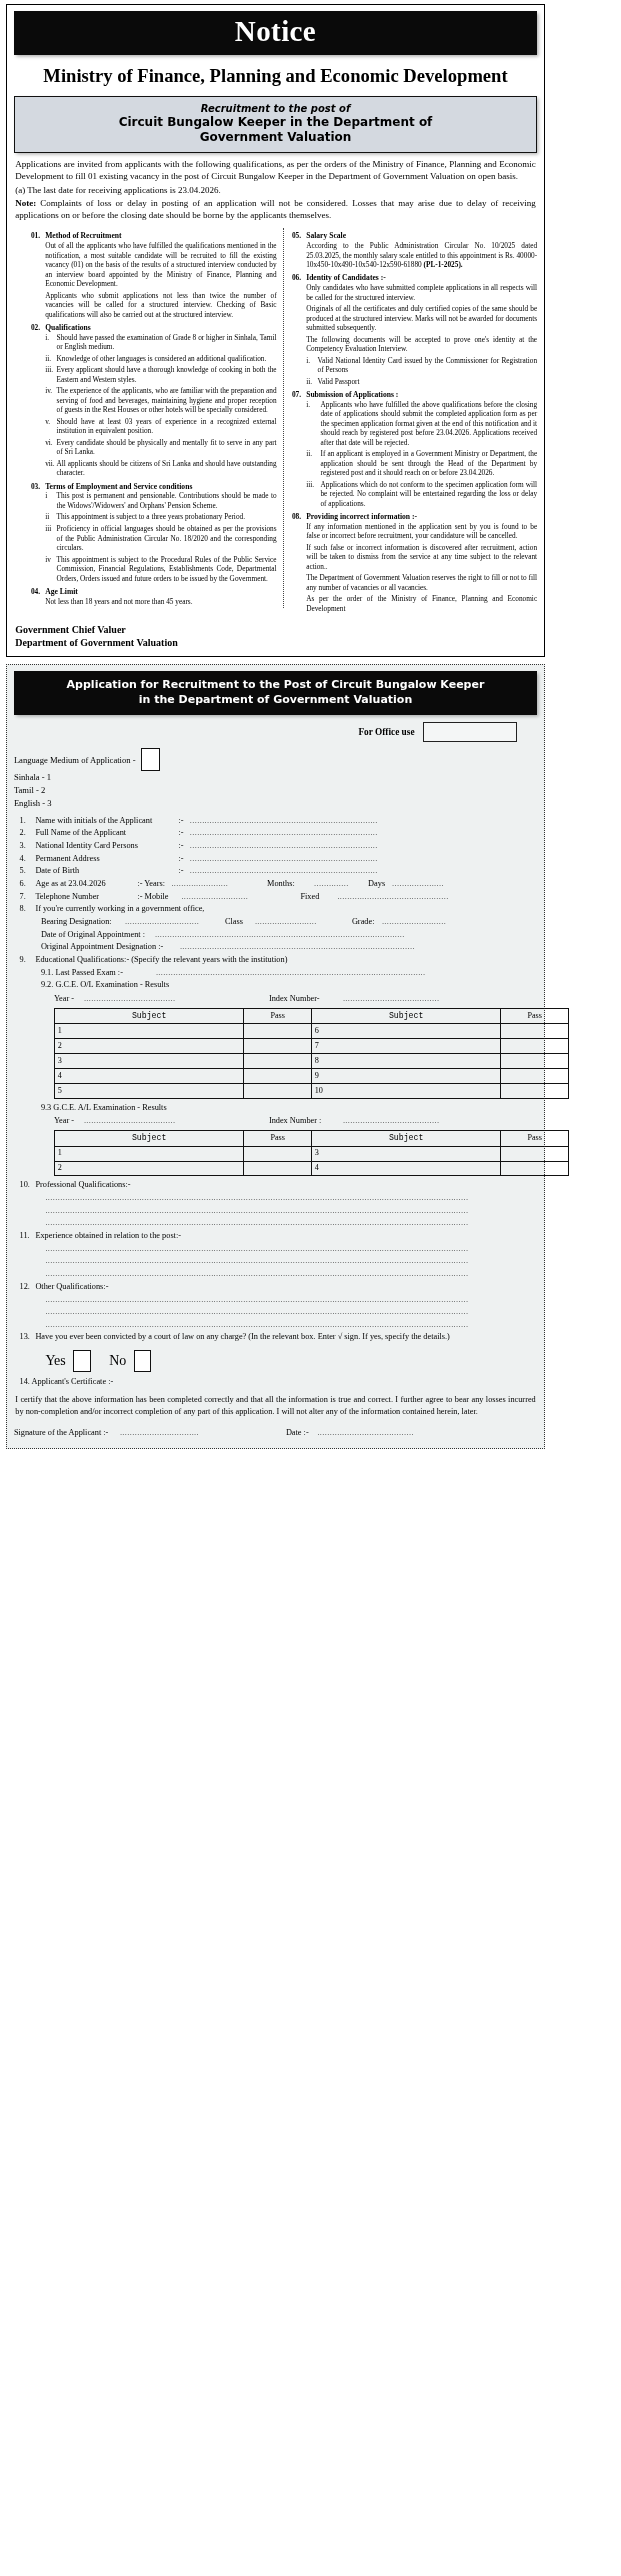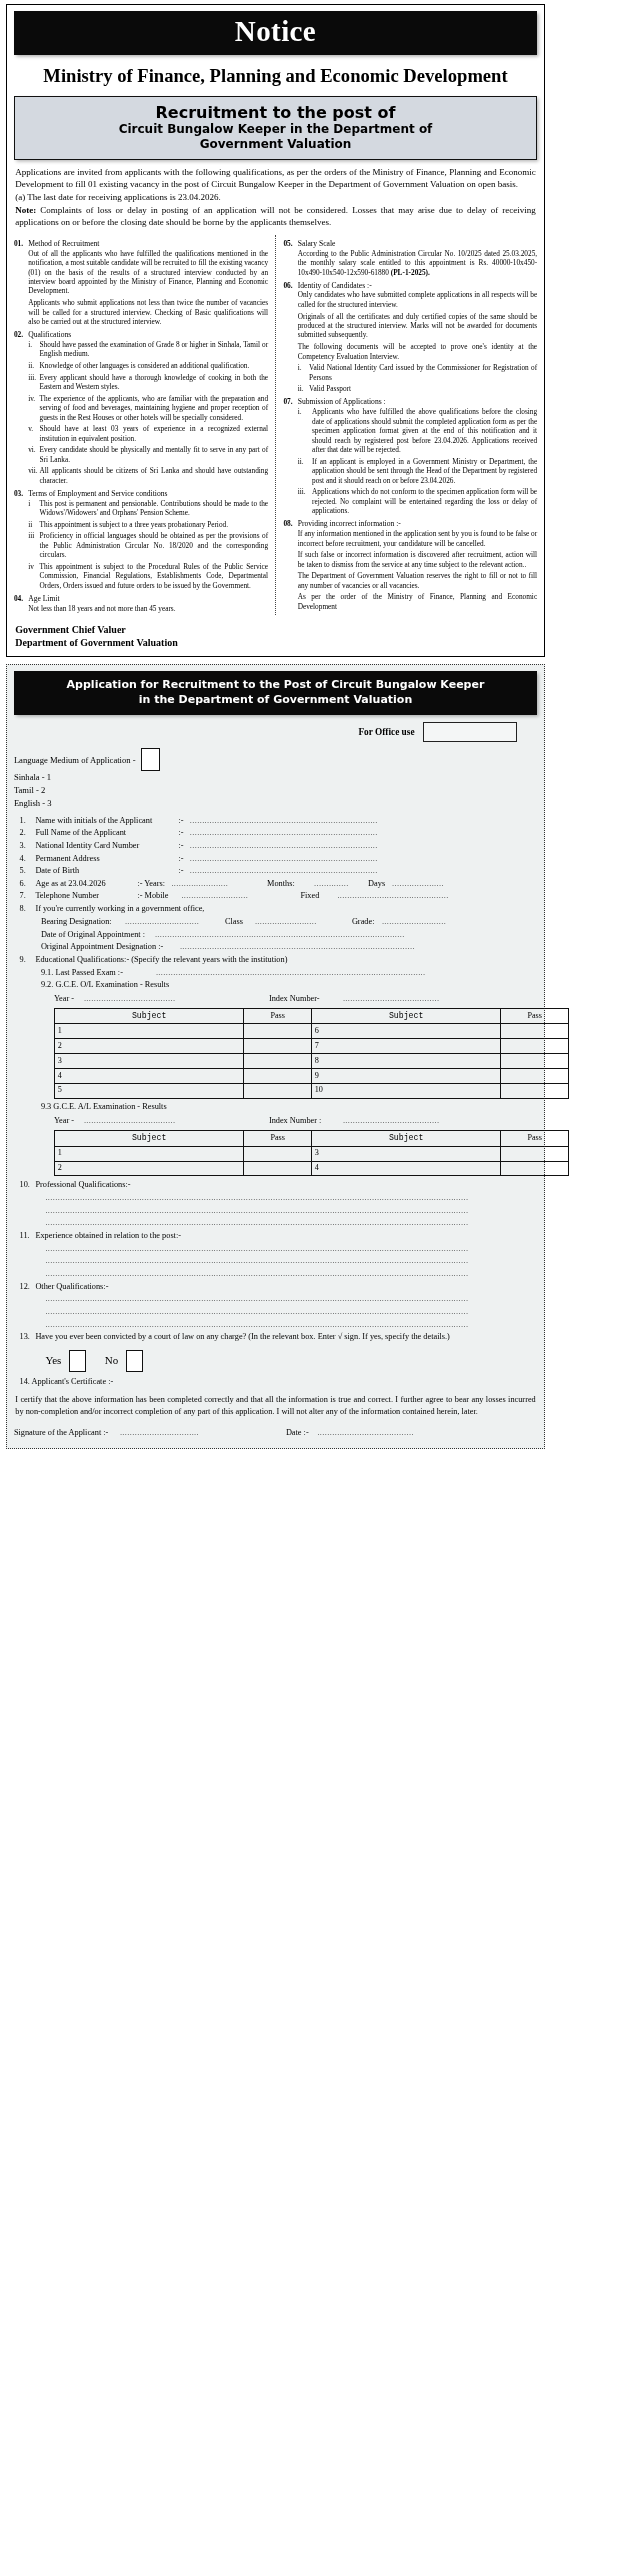--- a/index.html
+++ b/index.html
@@ -42,22 +42,23 @@
   .recruit-box{
     border:0.7px solid #111;
     background:#d4d9e0;
     text-align:center;
     padding:5.7px 10px 7.2px 10px;
     box-shadow:2.1px 2.1px 3.6px rgba(0,0,0,0.30);
   }
   .recruit-box .l1{
     font-family:"DejaVu Sans", sans-serif;
     font-weight:bold;
-    font-size:16px;
+    font-size:10px;
     line-height:1.22;
+    font-style:italic;
   }
   .recruit-box .l2{
     font-family:"DejaVu Sans", sans-serif;
     font-weight:bold;
     font-size:12px;
     line-height:1.24;
   }
 
   
   .intro{
@@ -74,26 +75,26 @@
     display:flex;
     margin-top:5.7px;
     align-items:flex-start;
   }
   .col{
     width:50%;
     box-sizing:border-box;
     font-size:7.3px;
     line-height:1.30;
   }
-  .col.left{padding-right:6.4px;border-right:0.7px dotted #444;}
+  .col.left{padding-right:6.4px;border-right:0.7px dotted #444;margin-left:17px;}
   .col.right{padding-left:7.9px;}
 
   .sec{display:flex;margin-top:3.6px;}
   .sec .num{width:14.3px;flex:0 0 14.3px;font-weight:bold;font-size:7.4px;}
-  .sec .head{font-weight:normal;font-size:7.6px;}
+  .sec .head{font-weight:bold;font-size:7.6px;}
   .body{margin-left:14.3px;}
   .body p{margin:0 0 2.1px 0;text-align:justify;}
   .sub{display:flex;margin:0 0 2.1px 0;}
   .sub .mk{width:11.4px;flex:0 0 11.4px;}
   .sub .tx{flex:1;text-align:justify;}
   .sub2{display:flex;margin:0 0 2.1px 0;}
   .sub2 .mk{width:14.3px;flex:0 0 14.3px;}
   .sub2 .tx{flex:1;text-align:justify;}
 
   
@@ -178,21 +179,21 @@
   }
   table.res th{font-weight:normal;text-align:center;padding:0.7px 0 1.4px 0;}
   table.res td{padding:0.7px 2.9px;vertical-align:top;}
   .c-sub{width:179px;font-family:Liberation Mono, monospace;}
   .c-pass{width:63px;}
 
   .blank-lines .dotline{padding-left:31.5px;}
   .q-head{font-size:8.3px;line-height:1.55;display:flex;}
   .q-head .n{width:21.5px;flex:0 0 21.5px;padding-left:5.7px;box-sizing:border-box;}
 
-  .yesno{display:flex;align-items:center;padding-left:31.5px;margin:5.7px 0 4.3px 0;font-size:11px;}
+  .yesno{display:flex;align-items:center;padding-left:31.5px;margin:5.7px 0 4.3px 0;font-size:14px;}
   .yesno .chk{width:15.7px;height:20px;border:0.7px solid #111;background:#fff;margin:0 18.6px 0 7.2px;}
 
   .cert-head{font-size:8.3px;line-height:1.55;padding-left:5.7px;margin-top:1.4px;}
   .cert-body{font-size:8.3px;line-height:1.45;text-align:justify;margin-top:5px;padding:0 1.4px;}
   .sig-row{display:flex;font-size:8.3px;margin-top:8.6px;align-items:center;}
   .sig-row .s1{flex:0 0 272px;display:flex;}
   .sig-row .s2{flex:1;display:flex;}
   .sig-row .dots{flex:1;overflow:hidden;white-space:nowrap;letter-spacing:0.4px;color:#333;}
 </style>
 </head>
@@ -395,21 +396,21 @@
 
       <div class="q">
         <span class="n">2.</span>
         <span class="lbl">Full Name of the Applicant</span>
         <span class="col2">:-</span>
         <span class="dots">............................................................................</span>
       </div>
 
       <div class="q">
         <span class="n">3.</span>
-        <span class="lbl">National Identity Card Number</span>
+        <span class="lbl">National Identity Card Persons</span>
         <span class="col2">:-</span>
         <span class="dots">............................................................................</span>
       </div>
 
       <div class="q">
         <span class="n">4.</span>
         <span class="lbl">Permanent Address</span>
         <span class="col2">:-</span>
         <span class="dots">............................................................................</span>
       </div>

